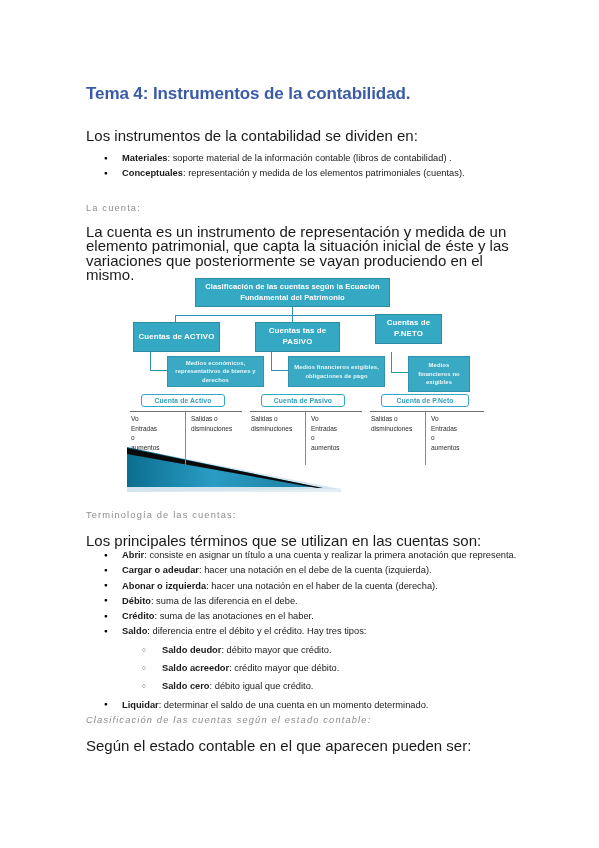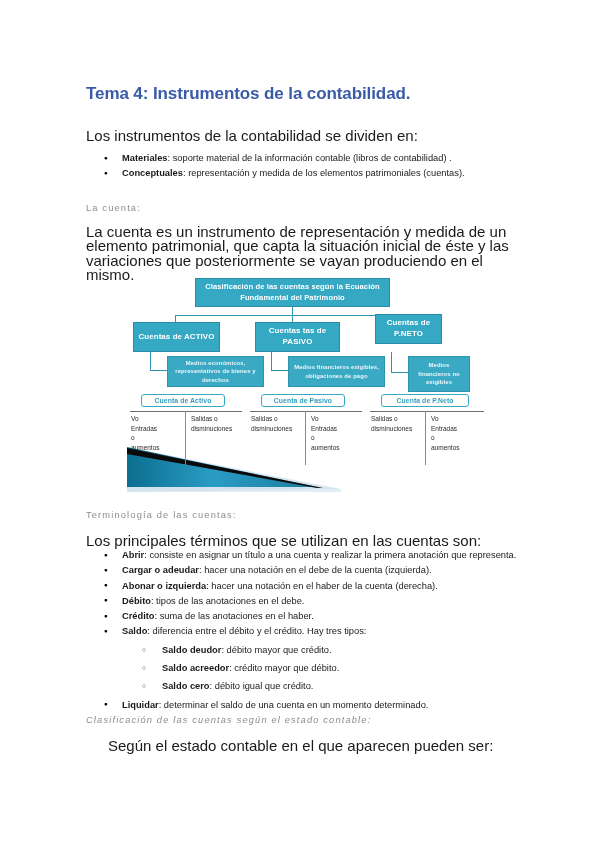--- a/index.html
+++ b/index.html
@@ -185,25 +185,25 @@
     </div>
   </div>
 
   <div class="sec-head" style="top:510px;">Terminología de las cuentas:</div>
   <div class="para" style="top:534px;">Los principales términos que se utilizan en las cuentas son:</div>
 
   <div class="bullets" style="top:548px;">
     <div class="bul"><span class="b">Abrir</span><span>: consiste en asignar un título a una cuenta y realizar la primera anotación que representa.</span></div>
     <div class="bul"><span class="b">Cargar o adeudar</span><span>: hacer una notación en el debe de la cuenta (izquierda).</span></div>
     <div class="bul"><span class="b">Abonar o izquierda</span><span>: hacer una notación en el haber de la cuenta (derecha).</span></div>
-    <div class="bul"><span class="b">Débito</span><span>: tipos de las anotaciones en el debe.</span></div>
+    <div class="bul"><span class="b">Débito</span><span>: suma de las diferencia en el debe.</span></div>
     <div class="bul"><span class="b">Crédito</span><span>: suma de las anotaciones en el haber.</span></div>
     <div class="bul"><span class="b">Saldo</span><span>: diferencia entre el débito y el crédito. Hay tres tipos:</span></div>
     <div class="bul2"><span class="b">Saldo deudor</span><span>: débito mayor que crédito.</span></div>
     <div class="bul2"><span class="b">Saldo acreedor</span><span>: crédito mayor que débito.</span></div>
     <div class="bul2"><span class="b">Saldo cero</span><span>: débito igual que crédito.</span></div>
     <div class="bul"><span class="b">Liquidar</span><span>: determinar el saldo de una cuenta en un momento determinado.</span></div>
   </div>
 
   <div class="sec-head" style="top:715px;font-style:italic;">Clasificación de las cuentas según el estado contable:</div>
-  <div class="para" style="top:739px;margin-left:22px;">Según el estado contable en el que aparecen pueden ser:</div>
+  <div class="para" style="top:739px;">Según el estado contable en el que aparecen pueden ser:</div>
 
 </div>
 
 </body></html>

